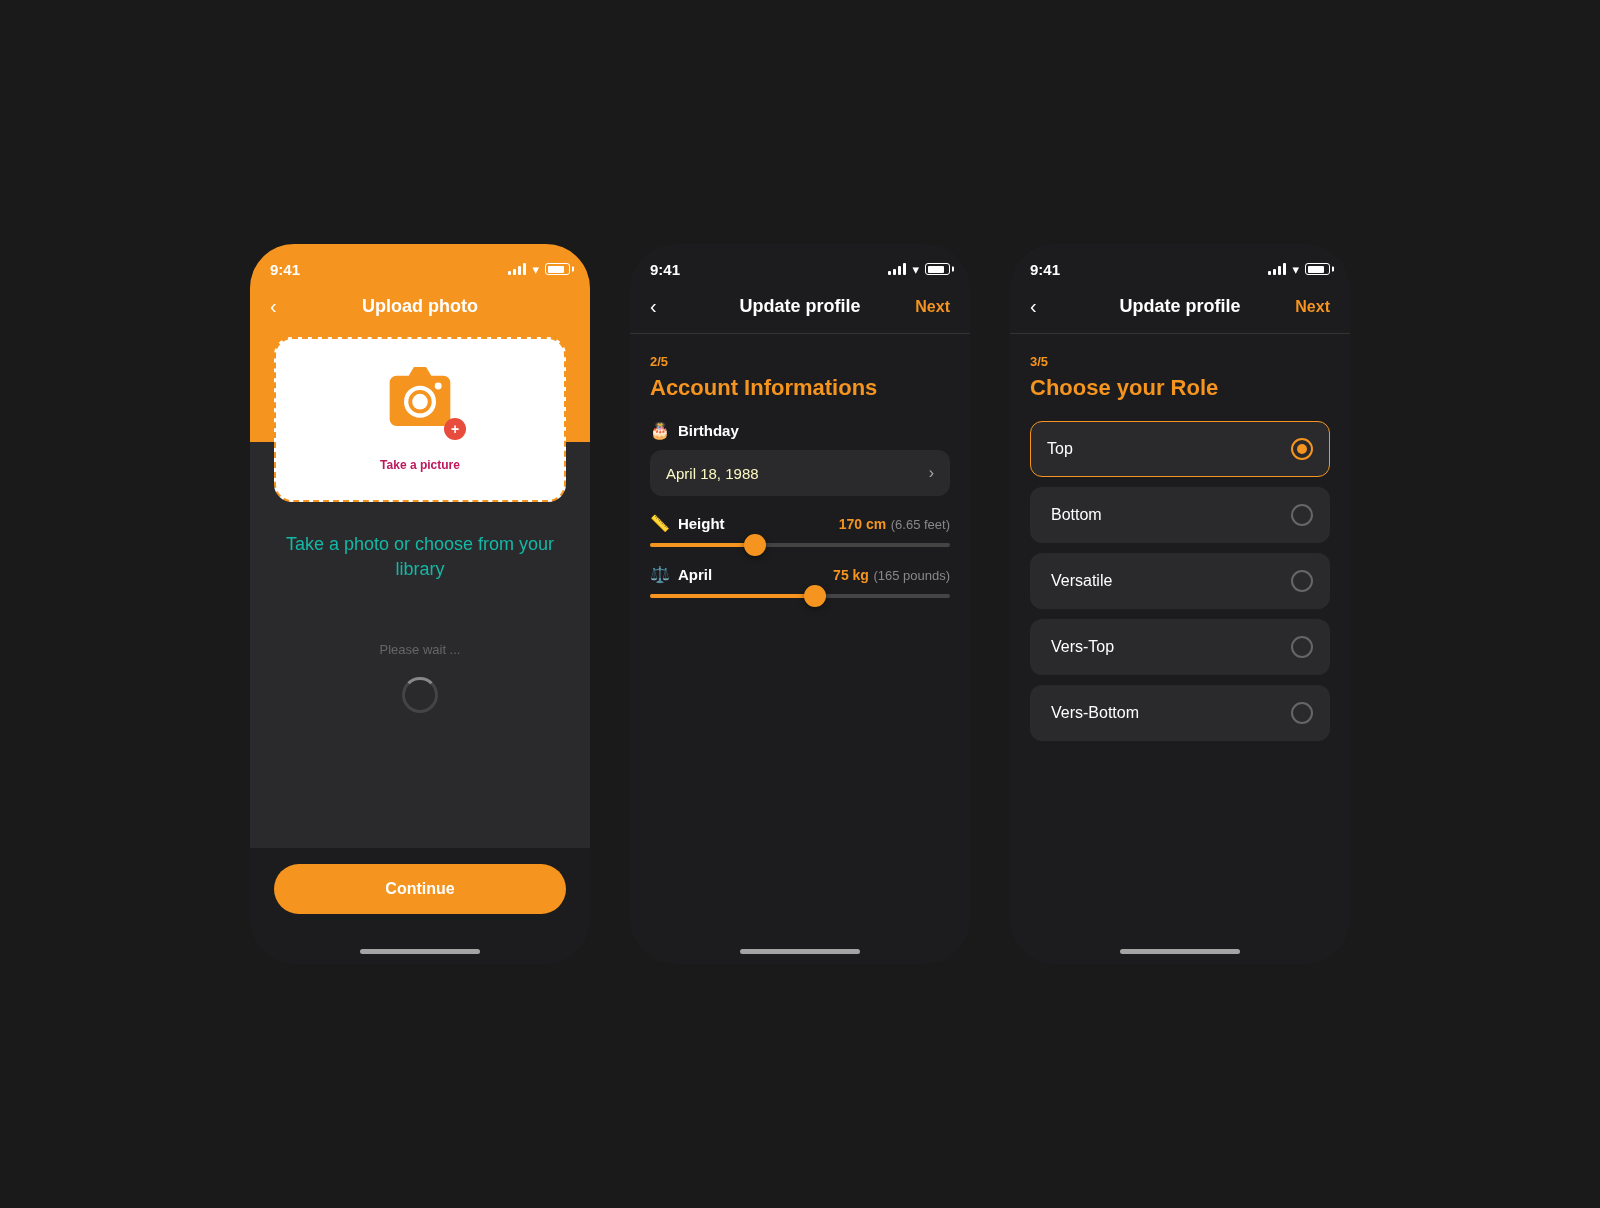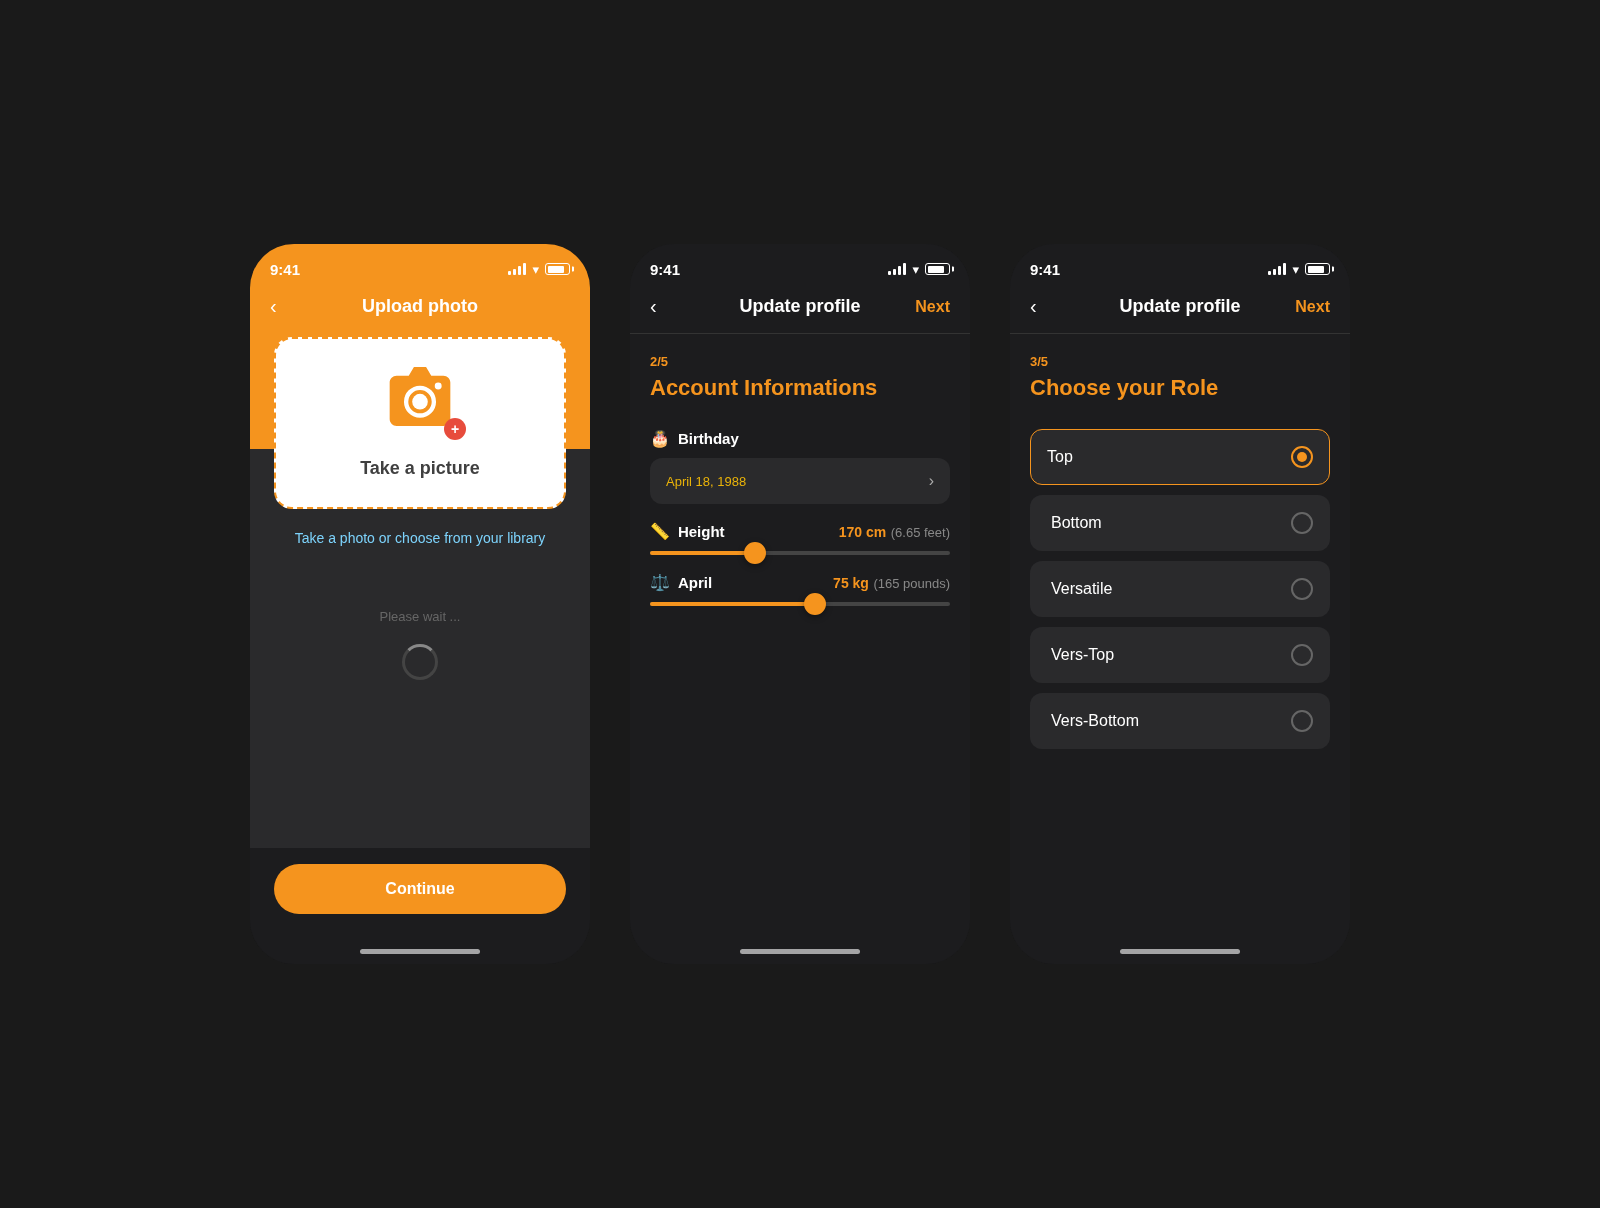--- a/index.html
+++ b/index.html
@@ -136,39 +136,39 @@
       border-radius: 50%;
       display: flex;
       align-items: center;
       justify-content: center;
       color: #fff;
       font-size: 14px;
       font-weight: bold;
       line-height: 1;
     }
     .take-picture-text {
-      color: #404040;
-      font-size: 18px;
+      color: #be185d;
+      font-size: 12px;
       font-weight: 600;
     }
     .dashed-border {
       border: 2px dashed #f5941e;
       border-radius: 18px;
       padding: 28px 40px;
       display: flex;
       flex-direction: column;
       align-items: center;
       gap: 10px;
     }
     .photo-hint {
-      color: #7dd3fc;
-      font-size: 14px;
+      color: #14b8a6;
+      font-size: 18px;
       text-align: center;
       line-height: 1.4;
-      margin-top: 4px;
+      margin-top: 14px;
     }
     .please-wait {
       color: #666;
       font-size: 13px;
       margin-top: 30px;
     }
     .spinner {
       width: 36px;
       height: 36px;
       border: 3px solid #444;
@@ -209,21 +209,21 @@
     .step-indicator {
       color: #f5941e;
       font-size: 13px;
       font-weight: 600;
       margin-bottom: 6px;
     }
     .section-title {
       color: #f5941e;
       font-size: 22px;
       font-weight: 700;
-      margin-bottom: 28px;
+      margin-bottom: 20px;
     }
     .field-row {
       margin-bottom: 18px;
     }
     .field-label {
       display: flex;
       align-items: center;
       gap: 8px;
       color: #fff;
       font-size: 15px;
@@ -232,22 +232,22 @@
     }
     .birthday-row {
       display: flex;
       align-items: center;
       justify-content: space-between;
       background: #2a2a2c;
       border-radius: 12px;
       padding: 14px 16px;
     }
     .birthday-value {
-      color: #eab308;
-      font-size: 13px;
+      color: #fef9c3;
+      font-size: 15px;
     }
     .chevron-right {
       color: #aaa;
       font-size: 16px;
     }
     .slider-label-row {
       display: flex;
       align-items: center;
       justify-content: space-between;
       margin-bottom: 10px;

